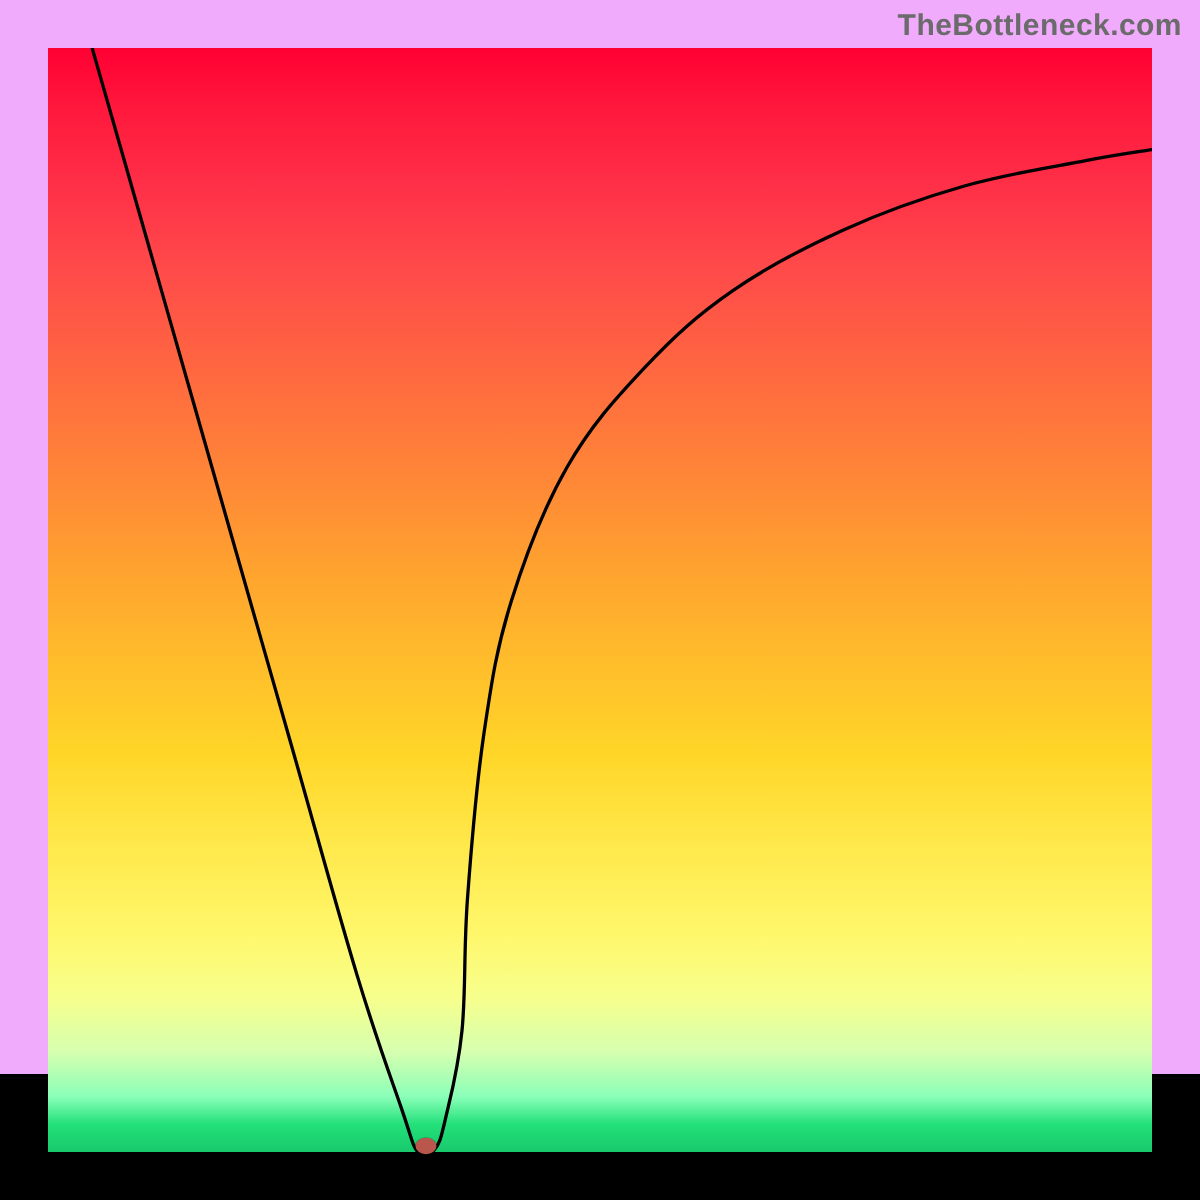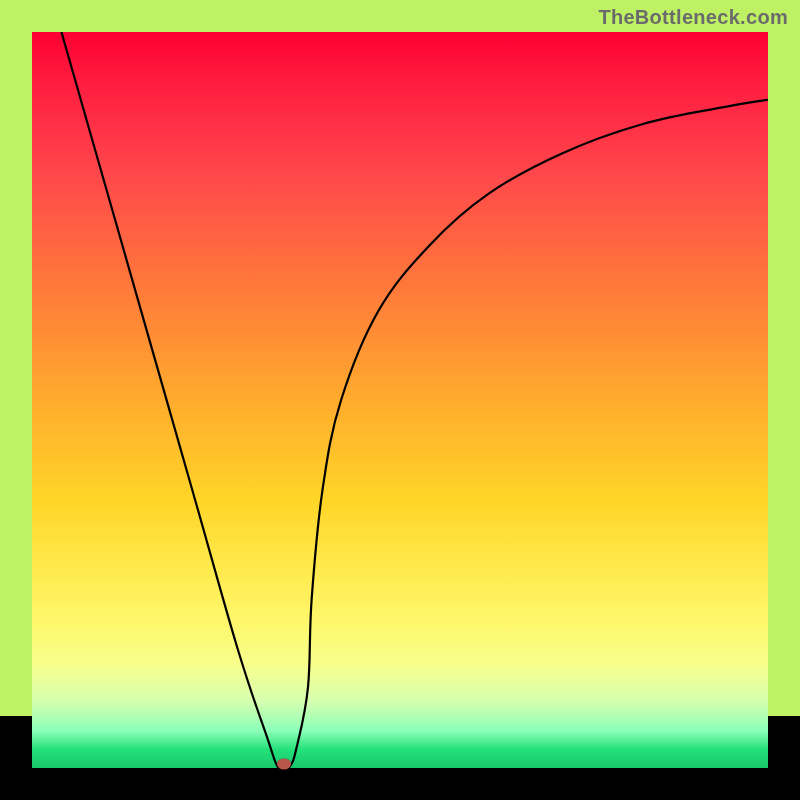--- a/index.html
+++ b/index.html
@@ -1,21 +1,21 @@
 <!DOCTYPE html>
 <html><head>
 <meta charset="utf-8">
 <style>
   * { margin: 0; padding: 0; box-sizing: border-box; }
   html, body { width: 800px; height: 800px; background: #000; overflow: hidden; }
   .frame {
     position: relative;
     width: 800px;
     height: 716px;
-    background: #bef264;
+    background: #f0abfc;
   }
   .plot-area {
     position: absolute;
     left: 32px;
     top: 32px;
     width: 736px;
     height: 736px;
     background: linear-gradient(to bottom,
       #ff0033 0%,
       #ff1a3d 6%,

